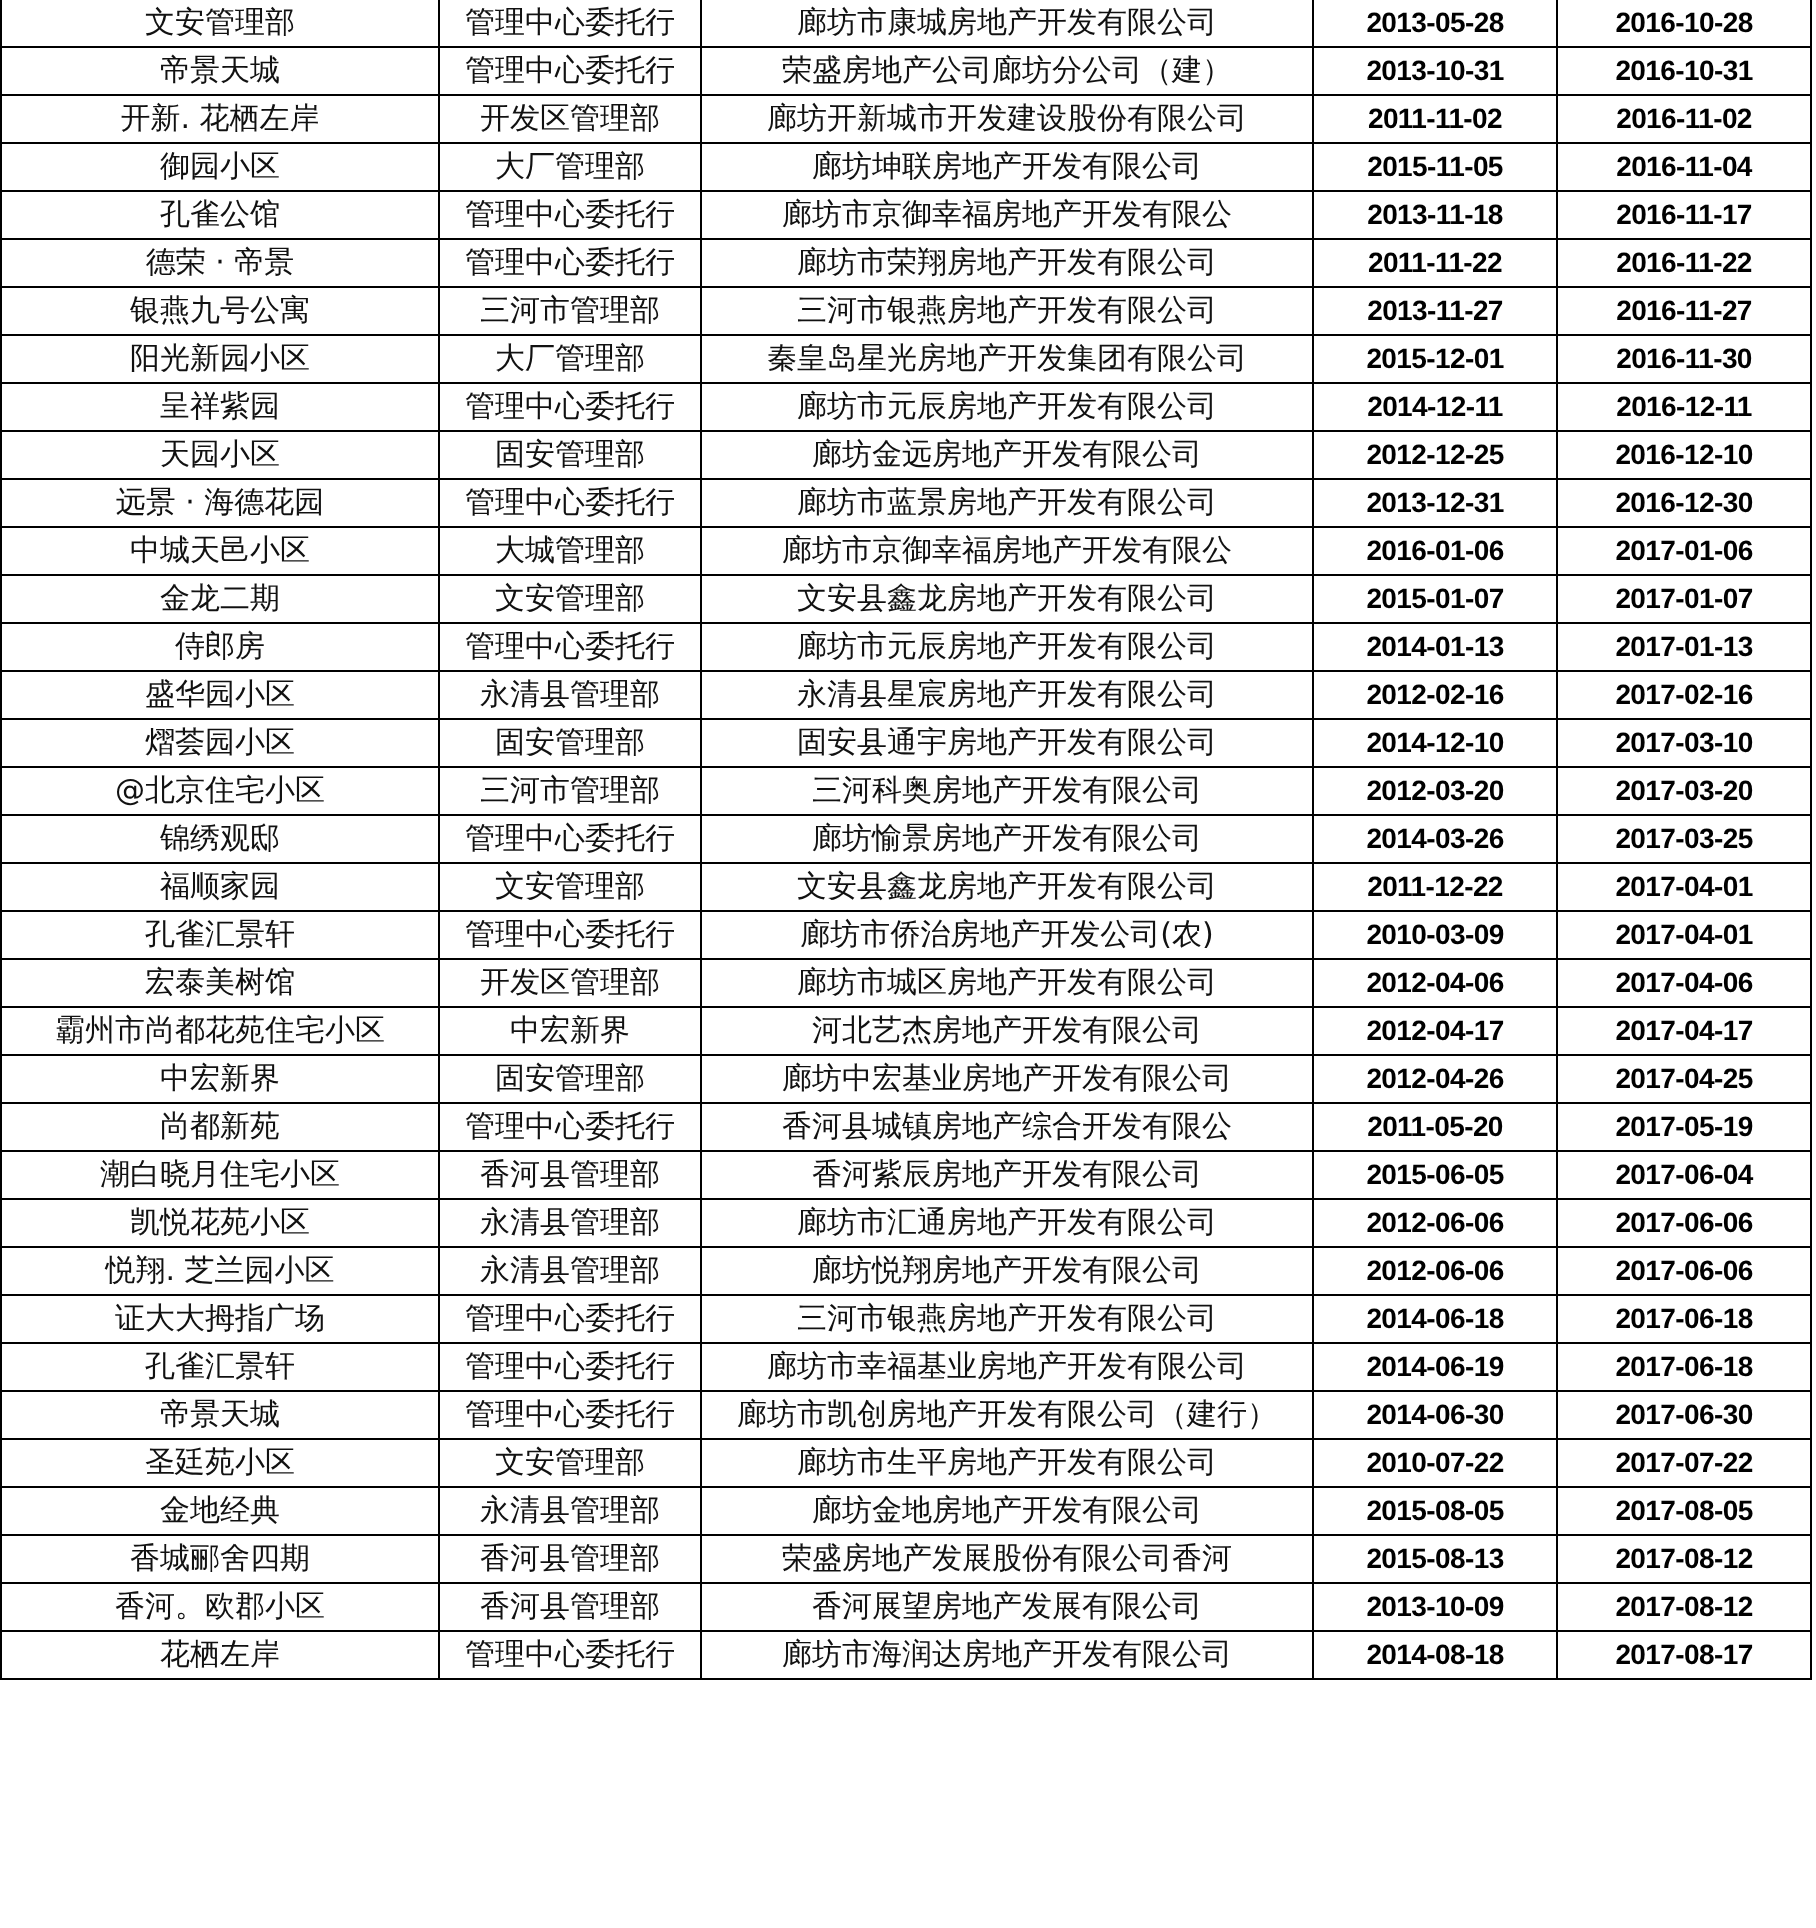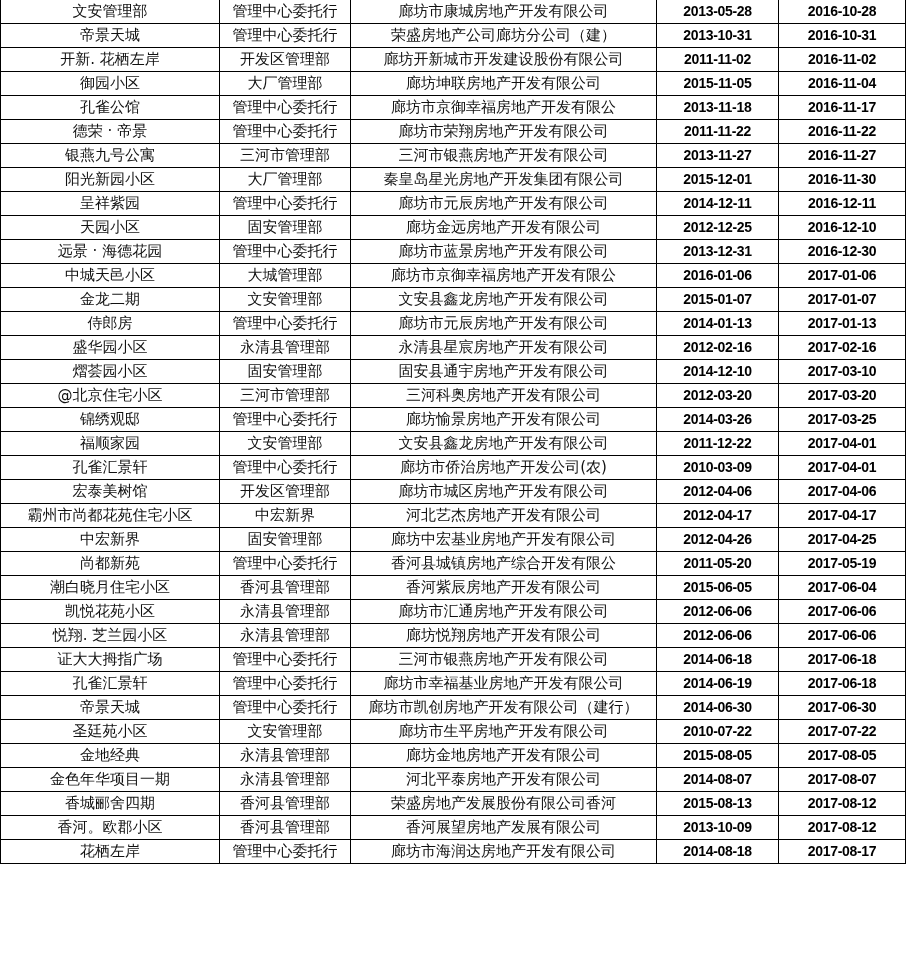--- a/index.html
+++ b/index.html
@@ -311,27 +311,20 @@
   </tr>
 
   <tr>
     <td class="txt">金地经典</td>
     <td class="txt">永清县管理部</td>
     <td class="txt">廊坊金地房地产开发有限公司</td>
     <td class="date">2015-08-05</td>
     <td class="date">2017-08-05</td>
   </tr>
 
-  <tr>
-    <td class="txt">金色年华项目一期</td>
-    <td class="txt">永清县管理部</td>
-    <td class="txt">河北平泰房地产开发有限公司</td>
-    <td class="date">2014-08-07</td>
-    <td class="date">2017-08-07</td>
-  </tr>
 
   <tr>
     <td class="txt">香城郦舍四期</td>
     <td class="txt">香河县管理部</td>
     <td class="txt">荣盛房地产发展股份有限公司香河</td>
     <td class="date">2015-08-13</td>
     <td class="date">2017-08-12</td>
   </tr>
 
   <tr>

